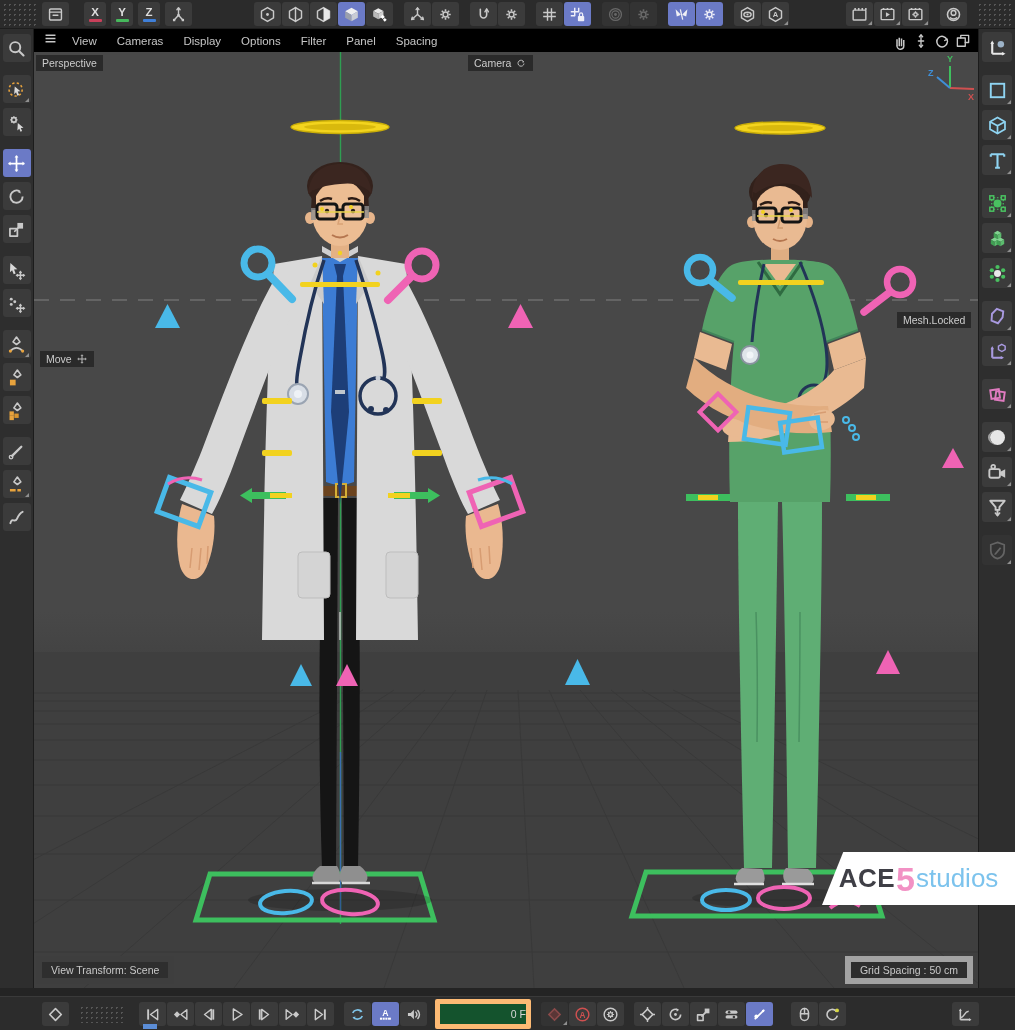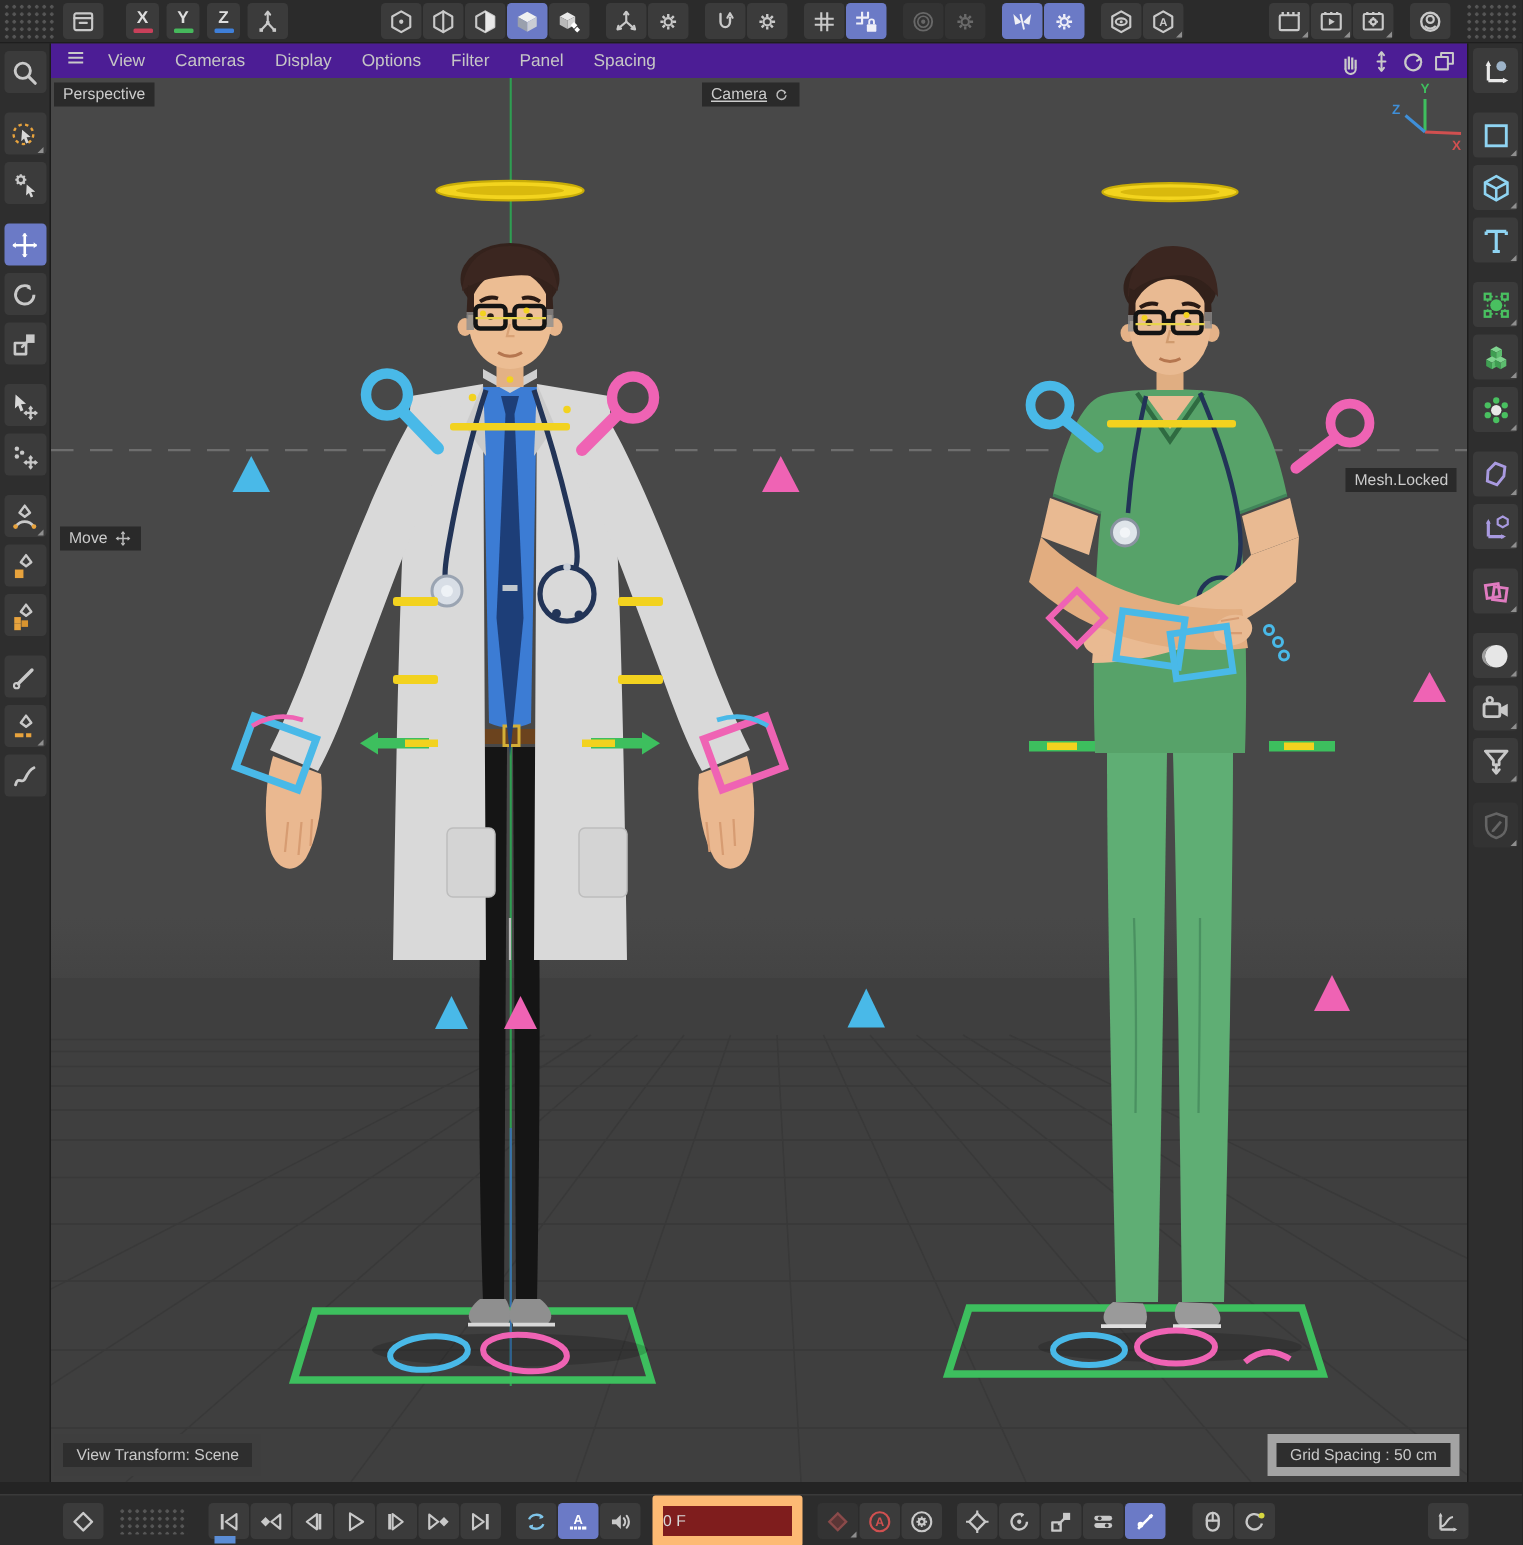--- a/index.html
+++ b/index.html
@@ -1,21 +1,21 @@
 <!DOCTYPE html>
 <html><head>
 <meta charset="utf-8">
 <style>
   html,body{margin:0;padding:0;background:#1a1a1a;}
   #root{position:relative;width:1015px;height:1030px;background:#2c2c2c;overflow:hidden;
         font-family:"Liberation Sans",sans-serif;-webkit-font-smoothing:antialiased;}
   
   #topbar{position:absolute;left:0;top:0;width:1015px;height:28px;background:#2b2b2b;
           border-bottom:1px solid #1e1e1e;display:flex;align-items:center;}
-  #menubar{position:absolute;left:34px;top:29px;width:944px;height:23px;background:#4c1d95;
+  #menubar{position:absolute;left:34px;top:29px;width:944px;height:23px;background:#000000;
            border-bottom:1px solid #1c1c1c;display:flex;align-items:center;}
   #leftbar{position:absolute;left:0;top:29px;width:34px;height:959px;background:#2e2e2e;
            border-right:1px solid #1c1c1c;display:flex;flex-direction:column;align-items:center;
            padding-top:5px;box-sizing:border-box;gap:5px;}
   #rightbar{position:absolute;left:978px;top:29px;width:37px;height:959px;background:#2e2e2e;
             border-left:1px solid #1c1c1c;display:flex;flex-direction:column;align-items:center;
             padding-top:3px;box-sizing:border-box;gap:5px;}
   #viewport{position:absolute;left:34px;top:52px;width:944px;height:936px;background:#474747;}
   #strip{position:absolute;left:0;top:988px;width:1015px;height:8px;background:#242424;}
   #bottombar{position:absolute;left:0;top:996px;width:1015px;height:34px;background:#2c2c2c;
@@ -60,22 +60,22 @@
              z-index:50;display:flex;align-items:center;justify-content:center;
              clip-path:polygon(11% 0,100% 0,100% 100%,0 100%);}
   #watermark .wm-ace{font-size:26px;font-weight:800;color:#3f3f46;letter-spacing:.5px;}
   #watermark .wm-five{font-size:34px;font-weight:800;color:#f291c4;margin:0 1px;position:relative;top:1px;}
   #watermark .wm-studios{font-size:26px;font-weight:400;color:#7cc3ed;}
   
   #bb-key{margin-left:42px;display:flex;}
   #bb-dots{width:46px;height:18px;margin-left:10px;}
   #bb-transport{margin-left:14px;display:flex;gap:1px;}
   #bb-modes{margin-left:10px;display:flex;gap:1px;}
-  #bb-frame{margin-left:8px;width:86px;height:20px;background:#7f1d1d;border:7px solid #fdba74;
-            border-radius:2px;display:flex;align-items:center;justify-content:flex-start;
+  #bb-frame{margin-left:8px;width:86px;height:20px;background:#14532d;border:5px solid #fdba74;
+            border-radius:2px;display:flex;align-items:center;justify-content:flex-end;
             font-size:10.5px;color:#d8d8d8;}
   #bb-record{margin-left:10px;display:flex;gap:1px;}
   #bb-channels{margin-left:10px;display:flex;gap:1px;}
   #bb-nav{margin-left:18px;display:flex;gap:1px;}
   #bb-spacer{flex:1;}
   #bb-right{margin-right:36px;display:flex;}
   #tl-marker{position:absolute;left:143px;top:1024px;width:14px;height:5px;background:#5b8dd6;z-index:6;}
 </style>
 </head>
 <body>
@@ -748,21 +748,21 @@
         <text x="913" y="10" fill="#3fbf5e">Y</text>
         <text x="934" y="48" fill="#d05050">X</text>
         <text x="894" y="24" fill="#3f8fd8">Z</text>
       </g>
     </svg>
 
     
     <div class="vchip" style="left:2px;top:3px;">
       <span>Perspective</span>
     </div>
-    <div class="vchip" style="left:434px;top:3px;text-decoration:underline;">
+    <div class="vchip" style="left:434px;top:3px;">
       <span>Camera</span>
       <span class="chip-ic">
           <svg viewBox="0 0 24 24" width="100%" height="100%">
             <path d="M17.5,10 a6,6 0 1 0 .5,3" stroke="#bbb" stroke-width="2" fill="none"></path>
             <path d="M15,8 18.2,9.8 15.4,12" fill="#bbb"></path>
           </svg>
         </span>
     </div>
     <div class="vchip" style="left:863px;top:260px;">
       <span>Mesh.Locked</span>
@@ -777,20 +777,25 @@
         </span>
     </div>
     <div class="schip" style="left:2px;bottom:4px;border-color:#3e3e3e;">
       <span>View Transform: Scene</span>
     </div>
     <div class="schip" style="right:5px;bottom:4px;">
       <span>Grid Spacing : 50 cm</span>
     </div>
   </div>
 
+  <div id="watermark">
+    <span class="wm-ace">ACE</span>
+    <span class="wm-five">5</span>
+    <span class="wm-studios">studios</span>
+  </div>
 
   <div id="strip" class="dots"></div>
   <div id="tl-marker"></div>
 
   <div id="bottombar">
     <div id="bb-key">
         <div class="tool">
           <svg viewBox="0 0 24 24" width="100%" height="100%">
             <rect x="6.8" y="6.8" width="10.4" height="10.4" transform="rotate(45 12 12)" stroke="#c9c9c9" fill="none" stroke-width="2" stroke-linecap="round" stroke-linejoin="round"></rect>
           </svg>

